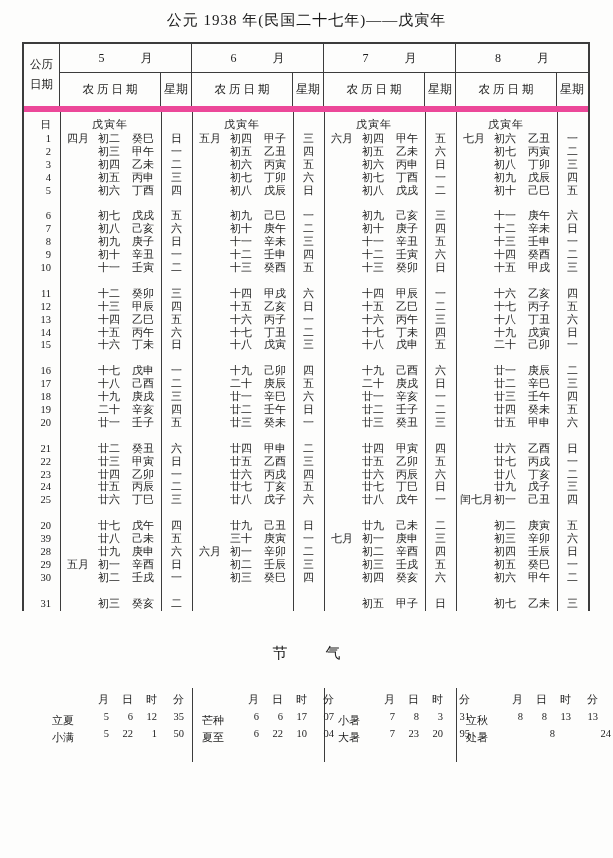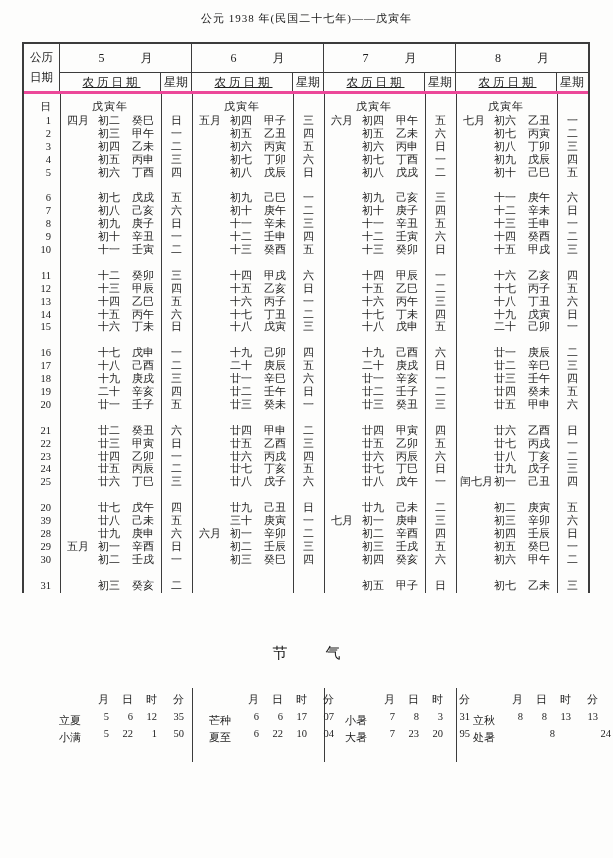--- a/index.html
+++ b/index.html
@@ -6,46 +6,46 @@
   html,body { background:#ffffff; }
   body {
     width:613px; height:858px; position:relative; overflow:hidden;
     font-family:"Liberation Serif","DejaVu Serif",serif;
     color:#1d1d1d;
   }
   .page { position:absolute; inset:0; background:#fdfdfc; }
 
   .title {
     position:absolute; top:11px; left:0; right:0;
-    text-align:center; font-size:11px; letter-spacing:1px; color:#171717;
+    text-align:center; font-size:15px; letter-spacing:1px; color:#171717;
   }
 
   
   .cal {
     position:absolute; left:22px; top:42px; width:568px;
     border:2px solid #3c3c3c; border-bottom:none;
   }
-  .cal-header { display:flex; border-bottom:3px solid #ec4899; height:50px; }
+  .cal-header { display:flex; border-bottom:6px solid #ec4899; height:68px; }
   .corner {
     width:36px; border-right:1px solid #3c3c3c;
     display:flex; flex-direction:column; justify-content:center; align-items:center;
     font-size:11.5px; line-height:1.7;
   }
   .month-block { width:132px; border-right:1px solid #3c3c3c; display:flex; flex-direction:column; }
   .month-block:last-child { border-right:none; }
   .month-top {
     height:29px; border-bottom:1px solid #3c3c3c;
     display:flex; justify-content:center; align-items:center; gap:36px;
     font-size:12px;
   }
   .month-bottom { flex:1; display:flex; }
   .lunar-h {
     width:101px; border-right:1px solid #3c3c3c;
     display:flex; justify-content:center; align-items:center;
-    font-size:11.5px; letter-spacing:3px; padding-left:3px;text-decoration:underline;
+    font-size:11.5px; letter-spacing:3px; padding-left:3px;
   }
   .week-h {
     width:30px; display:flex; justify-content:center; align-items:center;
     font-size:12px;
   }
 
   .cal-body { position:relative; height:499px; padding-top:5px; }
   .vline { position:absolute; top:0; bottom:0; width:1px; background:#3c3c3c; }
 
   .lblrow, .row { display:flex; align-items:center; }
@@ -68,21 +68,21 @@
     font-size:15px; color:#171717;
   }
   .jieqi { position:absolute; left:22px; top:690px; width:568px; height:72px; }
   .jq-vline { position:absolute; top:-2px; height:74px; width:1px; background:#3c3c3c; }
   .jq-group { position:absolute; top:0; height:100%; }
   .jq-grid {
     display:grid; grid-template-rows:18px 17px 17px;
     align-items:center; font-size:11px;
   }
   .jq-grid > div { display:grid; align-items:center; }
-  .jq-name { text-align:center; white-space:nowrap;margin-top:8px; }
+  .jq-name { text-align:left; white-space:nowrap;margin-top:8px; }
   .jq-num { text-align:right; font-size:10.5px; }
   .jq-colh { text-align:right; font-size:11px; }
 </style>
 </head>
 <body>
 
 <div class="page">
 
   <div class="title">公元 1938 年(民国二十七年)——戊寅年</div>
 

